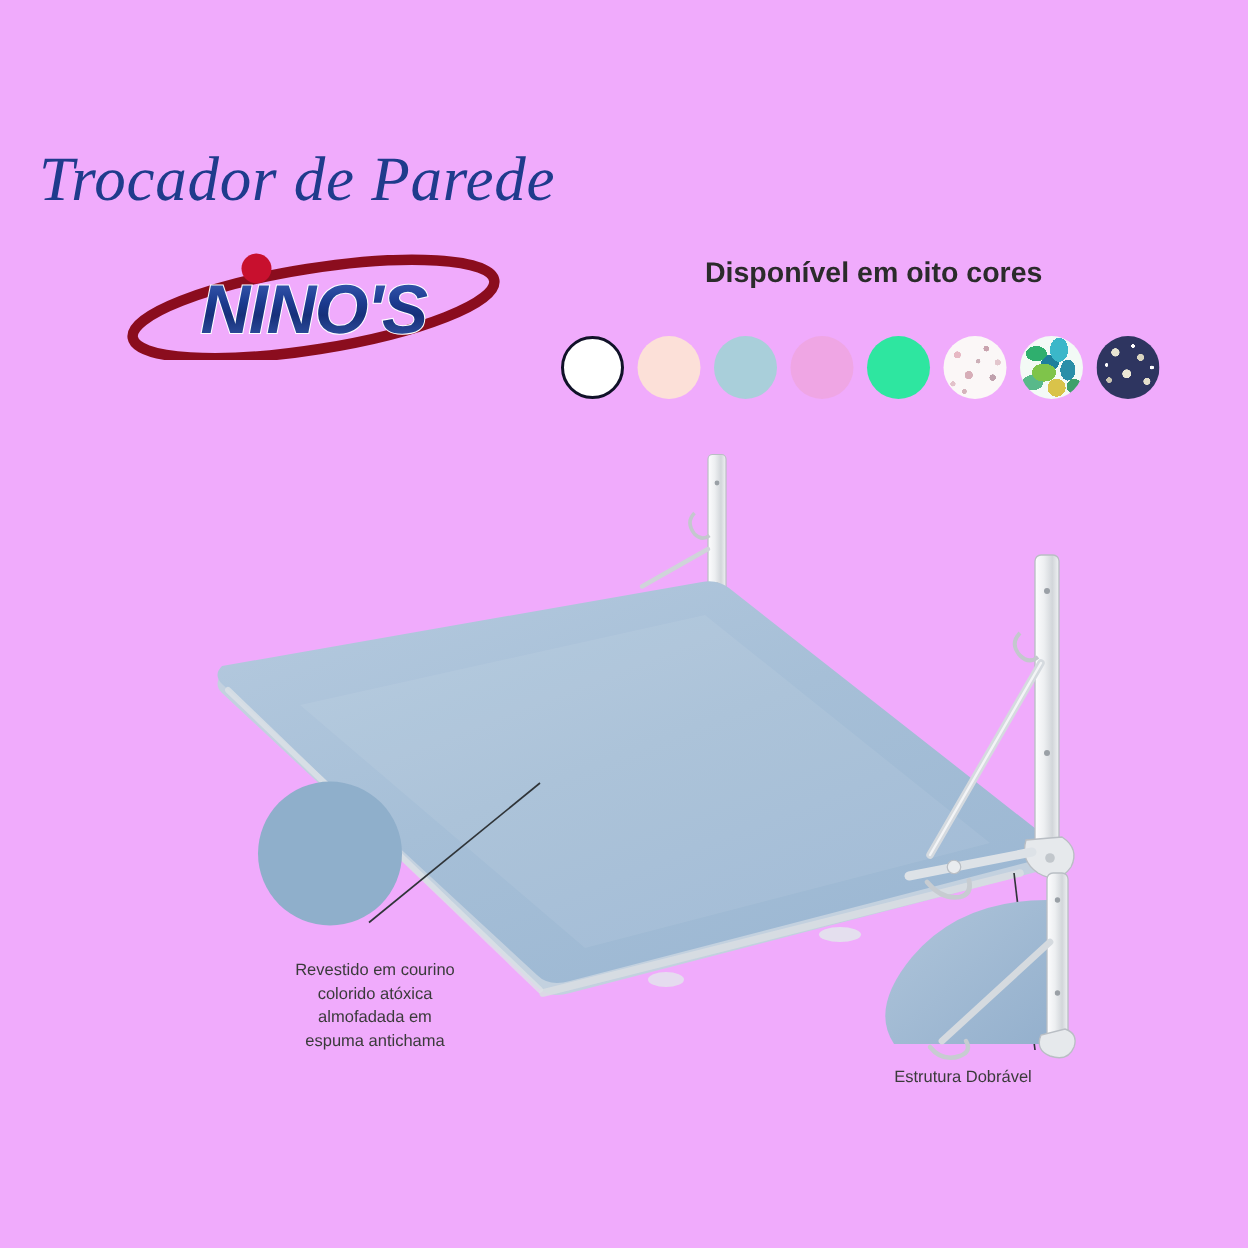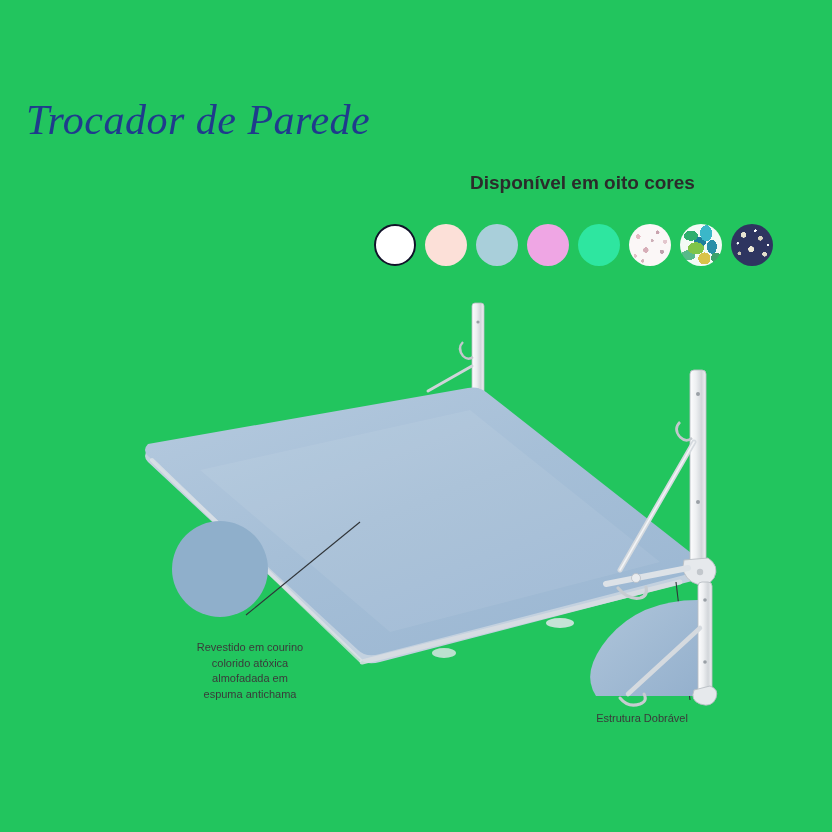--- a/index.html
+++ b/index.html
@@ -10,21 +10,21 @@
     width: 832px;
     height: 832px;
     background: #FFFFFF;
     font-family: "Liberation Sans", sans-serif;
     overflow: hidden;
     position: relative;
   }
   .page {
     position: absolute;
     inset: 0;
-    background: #22c55e;
+    background: #f0abfc;
   }
 
   
   .title {
     position: absolute;
     left: 26px;
     top: 96px;
     font-family: "Liberation Serif", serif;
     font-style: italic;
     font-size: 42px;
@@ -159,20 +159,38 @@
     width: 200px;
   }
 </style>
 </head>
 <body>
 
 <div class="page">
 
   <div class="title">Trocador de Parede</div>
 
+  <div class="logo">
+    <svg viewBox="0 0 262 76" width="262" height="76">
+      <defs>
+        <linearGradient id="letterGrad" x1="0" y1="0" x2="0" y2="1">
+          <stop offset="0%" stop-color="#4466BE"></stop>
+          <stop offset="42%" stop-color="#1B3A8E"></stop>
+          <stop offset="58%" stop-color="#16307A"></stop>
+          <stop offset="100%" stop-color="#3B5CAE"></stop>
+        </linearGradient>
+      </defs>
+
+      <ellipse cx="131" cy="42" rx="122" ry="27" fill="none" stroke="#8B0D1E" stroke-width="7" transform="rotate(-9 131 42)"></ellipse>
+
+      <circle cx="93" cy="15" r="10" fill="#C8102E"></circle>
+
+      <text x="131" y="58" text-anchor="middle" font-family="'Liberation Sans', sans-serif" font-size="46" font-weight="bold" font-style="italic" fill="url(#letterGrad)" stroke="#FFFFFF" stroke-width="1.4" paint-order="stroke" letter-spacing="-1">NINO'S</text>
+    </svg>
+  </div>
 
   <div class="colors-heading">Disponível em oito cores</div>
 
   <div class="swatch-row">
     <div class="swatch outlined"></div>
     <div class="swatch" style="background:#FCE0D8"></div>
     <div class="swatch" style="background:#A9CFDA"></div>
     <div class="swatch" style="background:#EFA6E4"></div>
     <div class="swatch" style="background:#2EE6A0"></div>
     <div class="swatch sw-terrazzo"></div>

